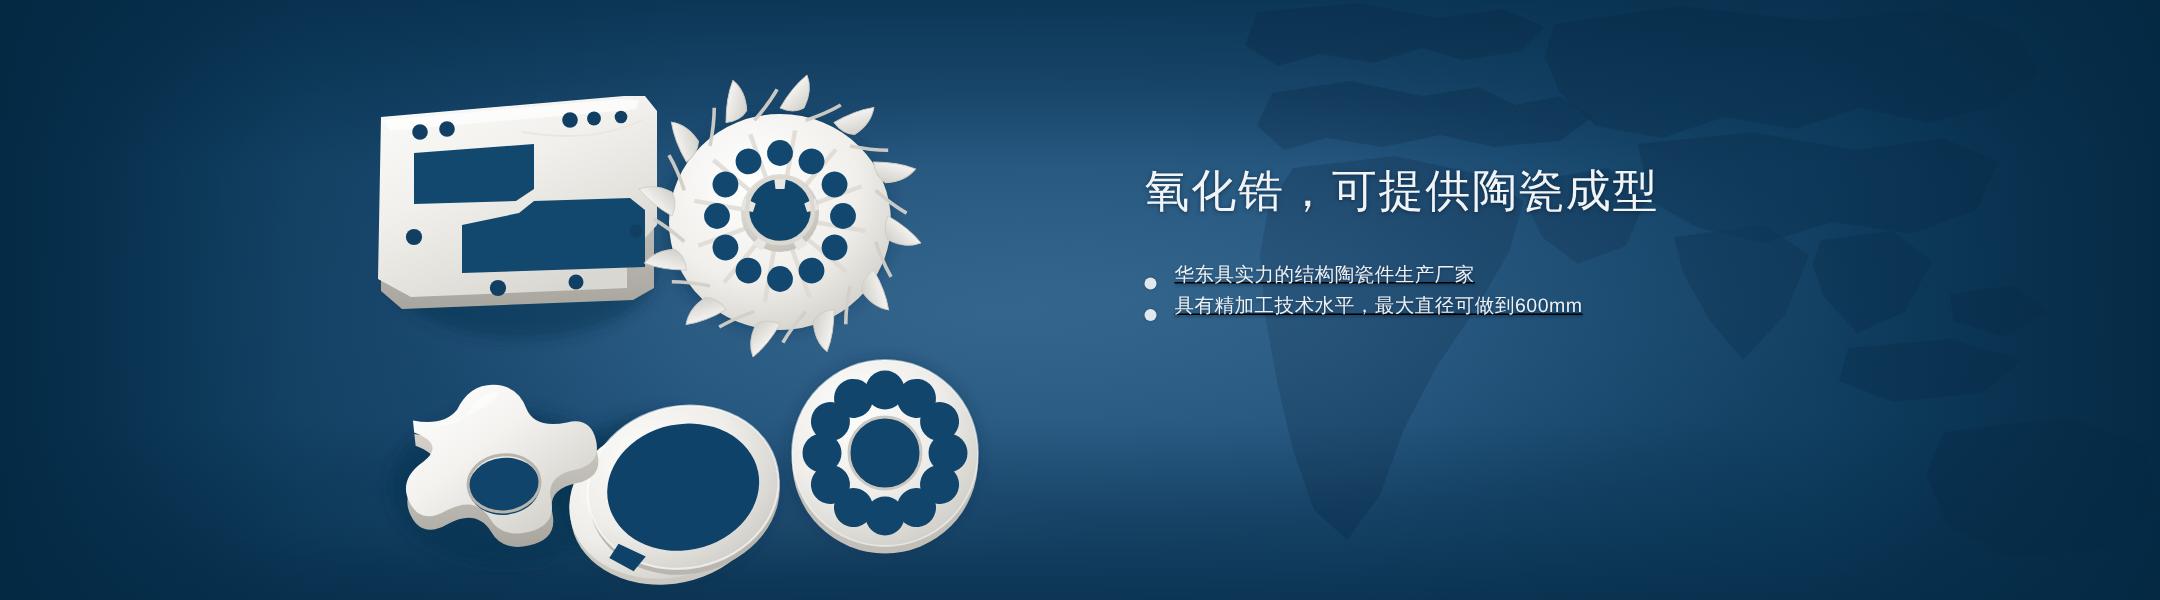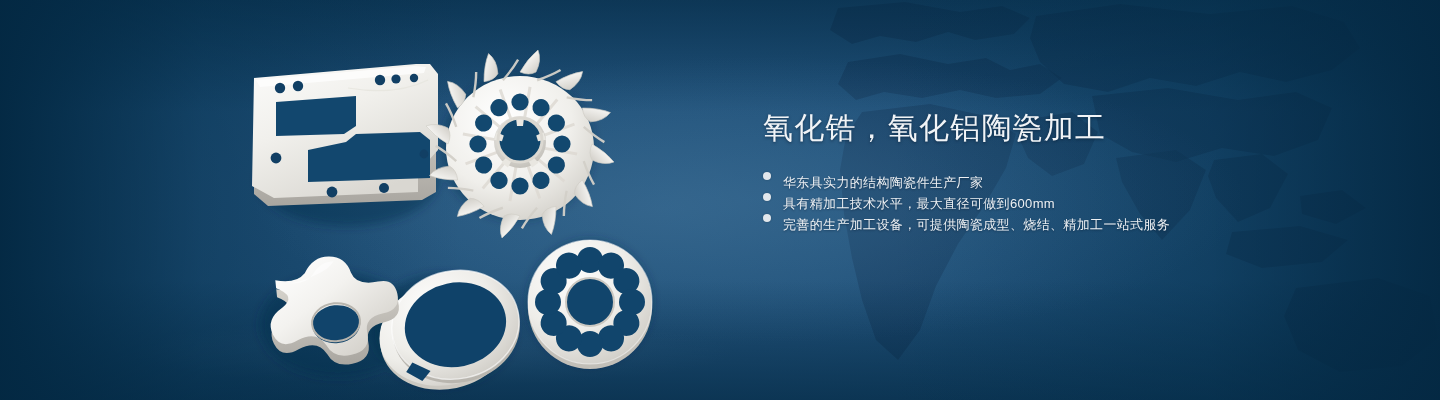--- a/index.html
+++ b/index.html
@@ -64,23 +64,24 @@
     font-weight:400;
     text-shadow:0 1px 3px rgba(0,20,40,0.55);
     white-space:nowrap;
   }
   #bullets{
     margin-top:24px;
     list-style:none;
   }
   .bullet{
     display:flex;
-    align-items:flex-start;
+    align-items:flex-end;
     height:21px;
     margin-bottom:0px;
+    text-decoration:underline;
   }
   .bullet + .bullet{ margin-top:0; }
   .dot{
     flex:0 0 auto;
     width:8px; height:8px;
     border-radius:50%;
     background:#e2e7ec;
     margin-right:12px;
     box-shadow:0 0 2px rgba(0,0,0,0.25);
   }
@@ -358,30 +359,26 @@
         </g>
 
         <circle cx="0" cy="0" r="24" fill="#11456c"></circle>
         <circle cx="0" cy="0" r="24" fill="none" stroke="#cbc8c1" stroke-width="2"></circle>
         <circle cx="0" cy="0" r="62" fill="none" stroke="#ffffff" stroke-opacity="0.5" stroke-width="1.2"></circle>
       </g>
     </svg>
   </div>
 
   <div id="copy">
-    <h1 id="headline">氧化锆，氧化铝陶瓷加工</h1>
+    <h1 id="headline">氧化锆，可提供陶瓷成型</h1>
     <ul id="bullets">
       <li class="bullet">
         <span class="dot"></span>
         <span class="btext">华东具实力的结构陶瓷件生产厂家</span>
       </li>
       <li class="bullet">
         <span class="dot"></span>
         <span class="btext">具有精加工技术水平，最大直径可做到600mm</span>
       </li>
-      <li class="bullet">
-        <span class="dot"></span>
-        <span class="btext">完善的生产加工设备，可提供陶瓷成型、烧结、精加工一站式服务</span>
-      </li>
     </ul>
   </div>
 
 </div>
 
 </body></html>

